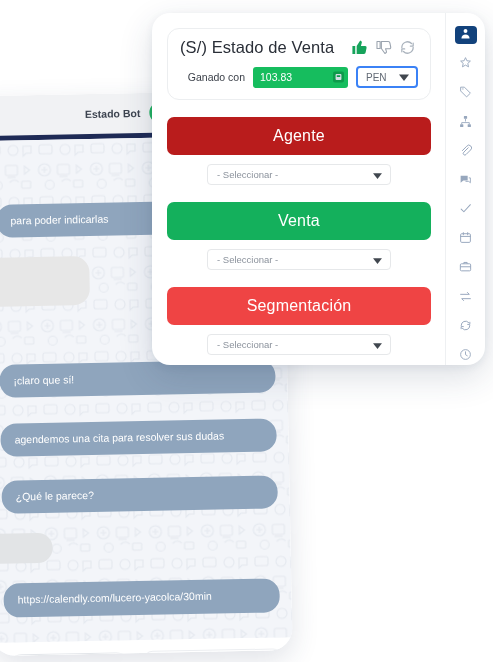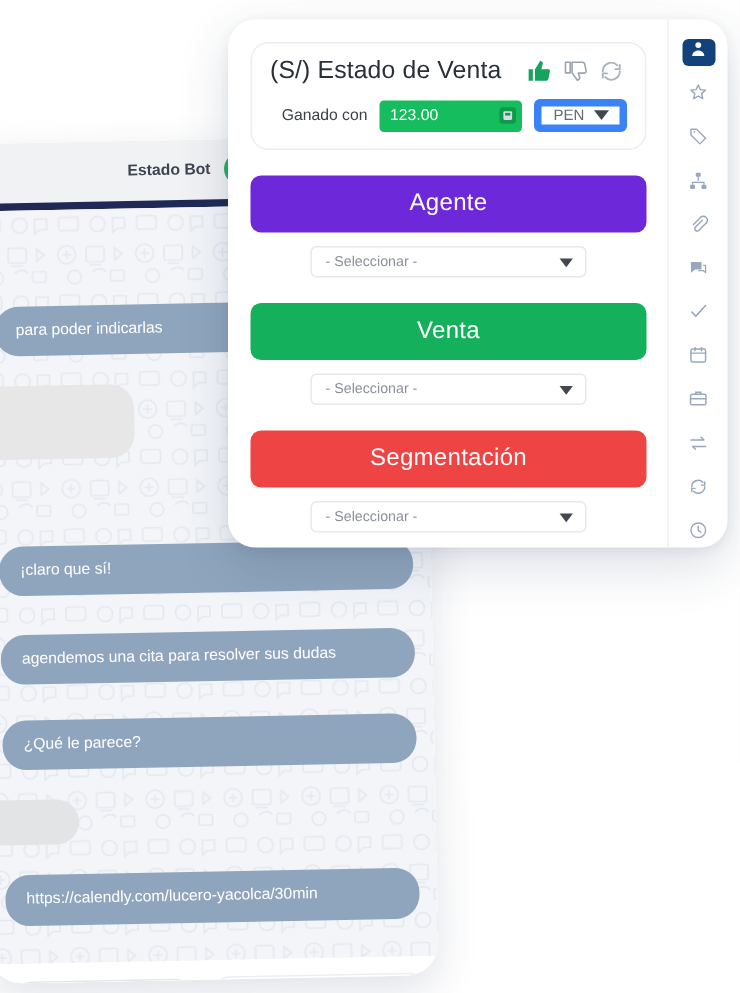--- a/index.html
+++ b/index.html
@@ -134,37 +134,37 @@
     padding: 0 4px 0 7px;
   }
   .amount-val { font-size: 10.5px; color: #fff; font-weight: 500; }
   .stepper-ico {
     position: absolute; right: 4px; top: 50%; transform: translateY(-50%);
     width: 11px; height: 11px; border-radius: 2px; background: #0e9a4b;
     display:flex; align-items:center; justify-content:center;
   }
   .currency-sel {
     flex: 0 0 62px; height: 22px;
-    border: 5px solid #3b82f6; border-radius: 4px;
+    border: 2px solid #3b82f6; border-radius: 4px;
     display: flex; align-items: center; justify-content: space-between;
     padding: 0 6px 0 8px;
   }
   .currency-sel .cv { font-size: 10px; color: #626a75; }
 
   .blk { margin-top: 17px; }
   .big-btn {
     display: block; width: 100%;
     border: none; border-radius: 7px;
     height: 38px;
     color: #fff; font-size: 16px; font-weight: 400;
     font-family: "Liberation Sans", sans-serif;
     cursor: pointer;
     letter-spacing: .2px;
   }
-  .big-btn.agente { background: #6d28d9; text-align: center; }
+  .big-btn.agente { background: #b91c1c; text-align: center; }
   .big-btn.fase   { background: #14b05c; }
   .big-btn.seg    { background: #ef4444; }
 
   .sel-box {
     margin: 9px auto 0 auto;
     width: 184px; height: 21px;
     border: 1px solid #e6e8ea; border-radius: 4px;
     display: flex; align-items: center; justify-content: space-between;
     padding: 0 7px 0 9px;
     background: #fff;
@@ -281,21 +281,21 @@
                   <path d="M20 12a8 8 0 01-13.7 5.6M4 12a8 8 0 0113.7-5.6" fill="none" stroke="#aab3bd" stroke-width="1.8" stroke-linecap="round"></path>
                   <path d="M4 18v-4h4M20 6v4h-4" fill="none" stroke="#aab3bd" stroke-width="1.8" stroke-linecap="round" stroke-linejoin="round"></path>
                 </svg>
             </span>
           </span>
         </div>
 
         <div class="ganado-row">
           <span class="ganado-label">Ganado con</span>
           <span class="amount-field">
-            <span class="amount-val">123.00</span>
+            <span class="amount-val">103.83</span>
             <span class="stepper-ico">
               <svg width="7" height="7" viewBox="0 0 12 12">
                   <rect x="1" y="1" width="10" height="10" rx="1.5" fill="#d7dde6"></rect>
                   <rect x="3" y="3" width="6" height="3" fill="#0e9a4b"></rect>
                 </svg>
             </span>
           </span>
           <span class="currency-sel">
             <span class="cv">PEN</span>
             <span>

